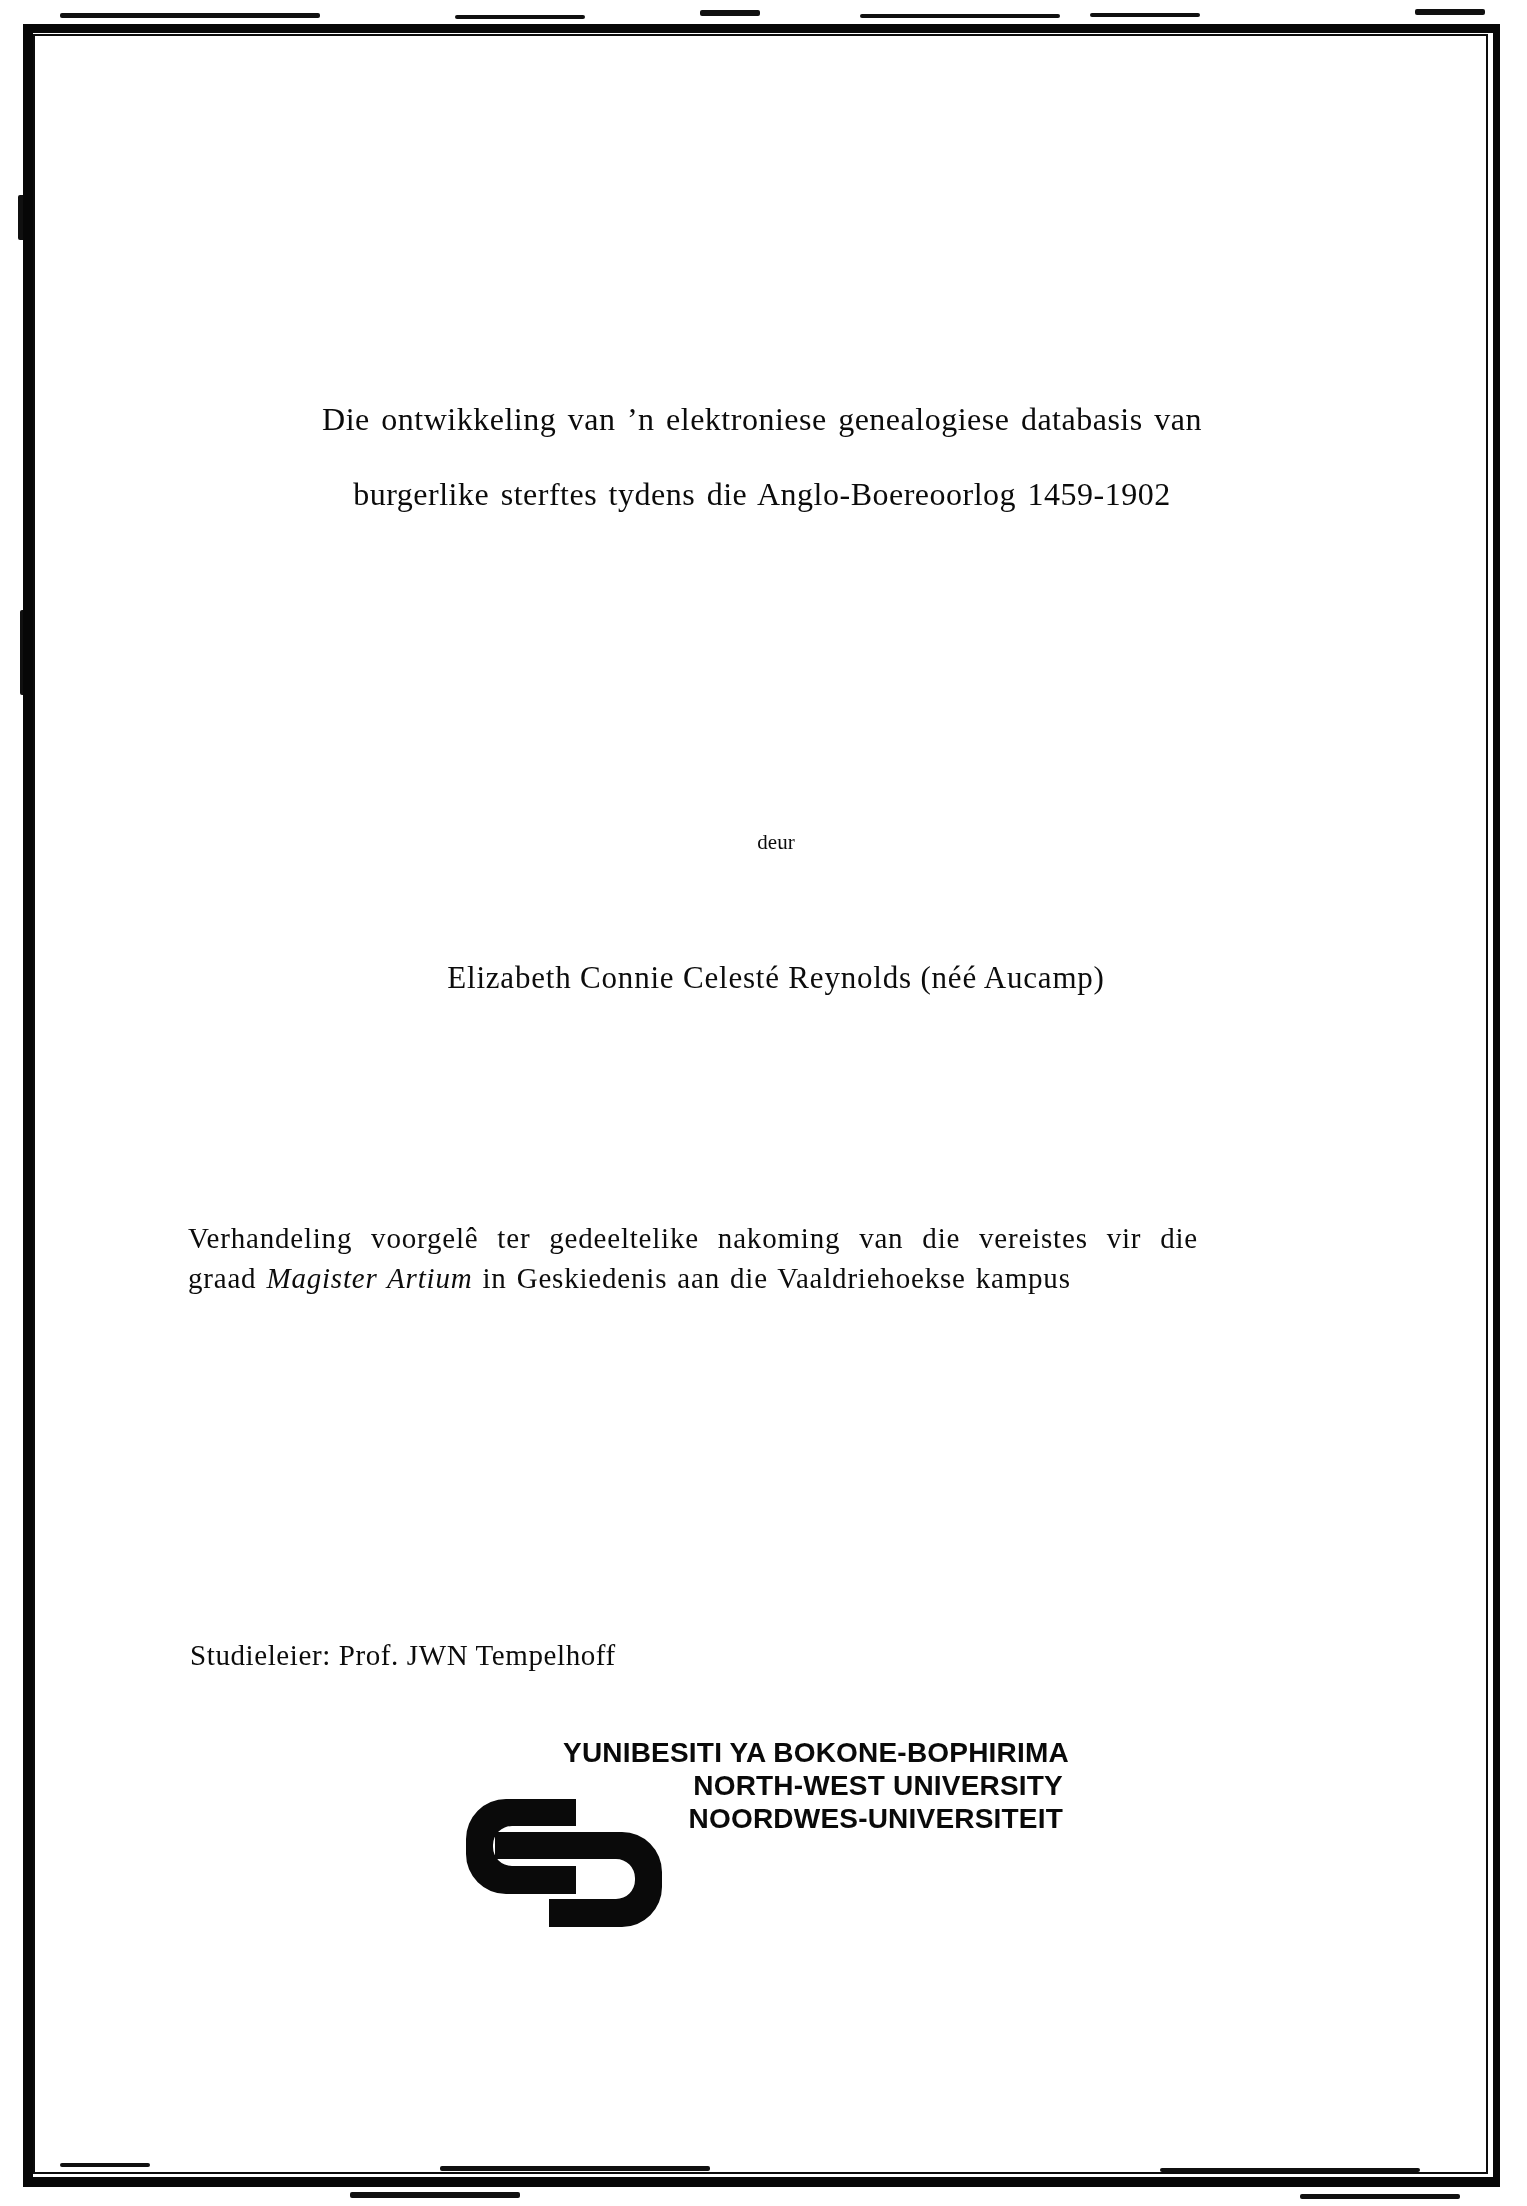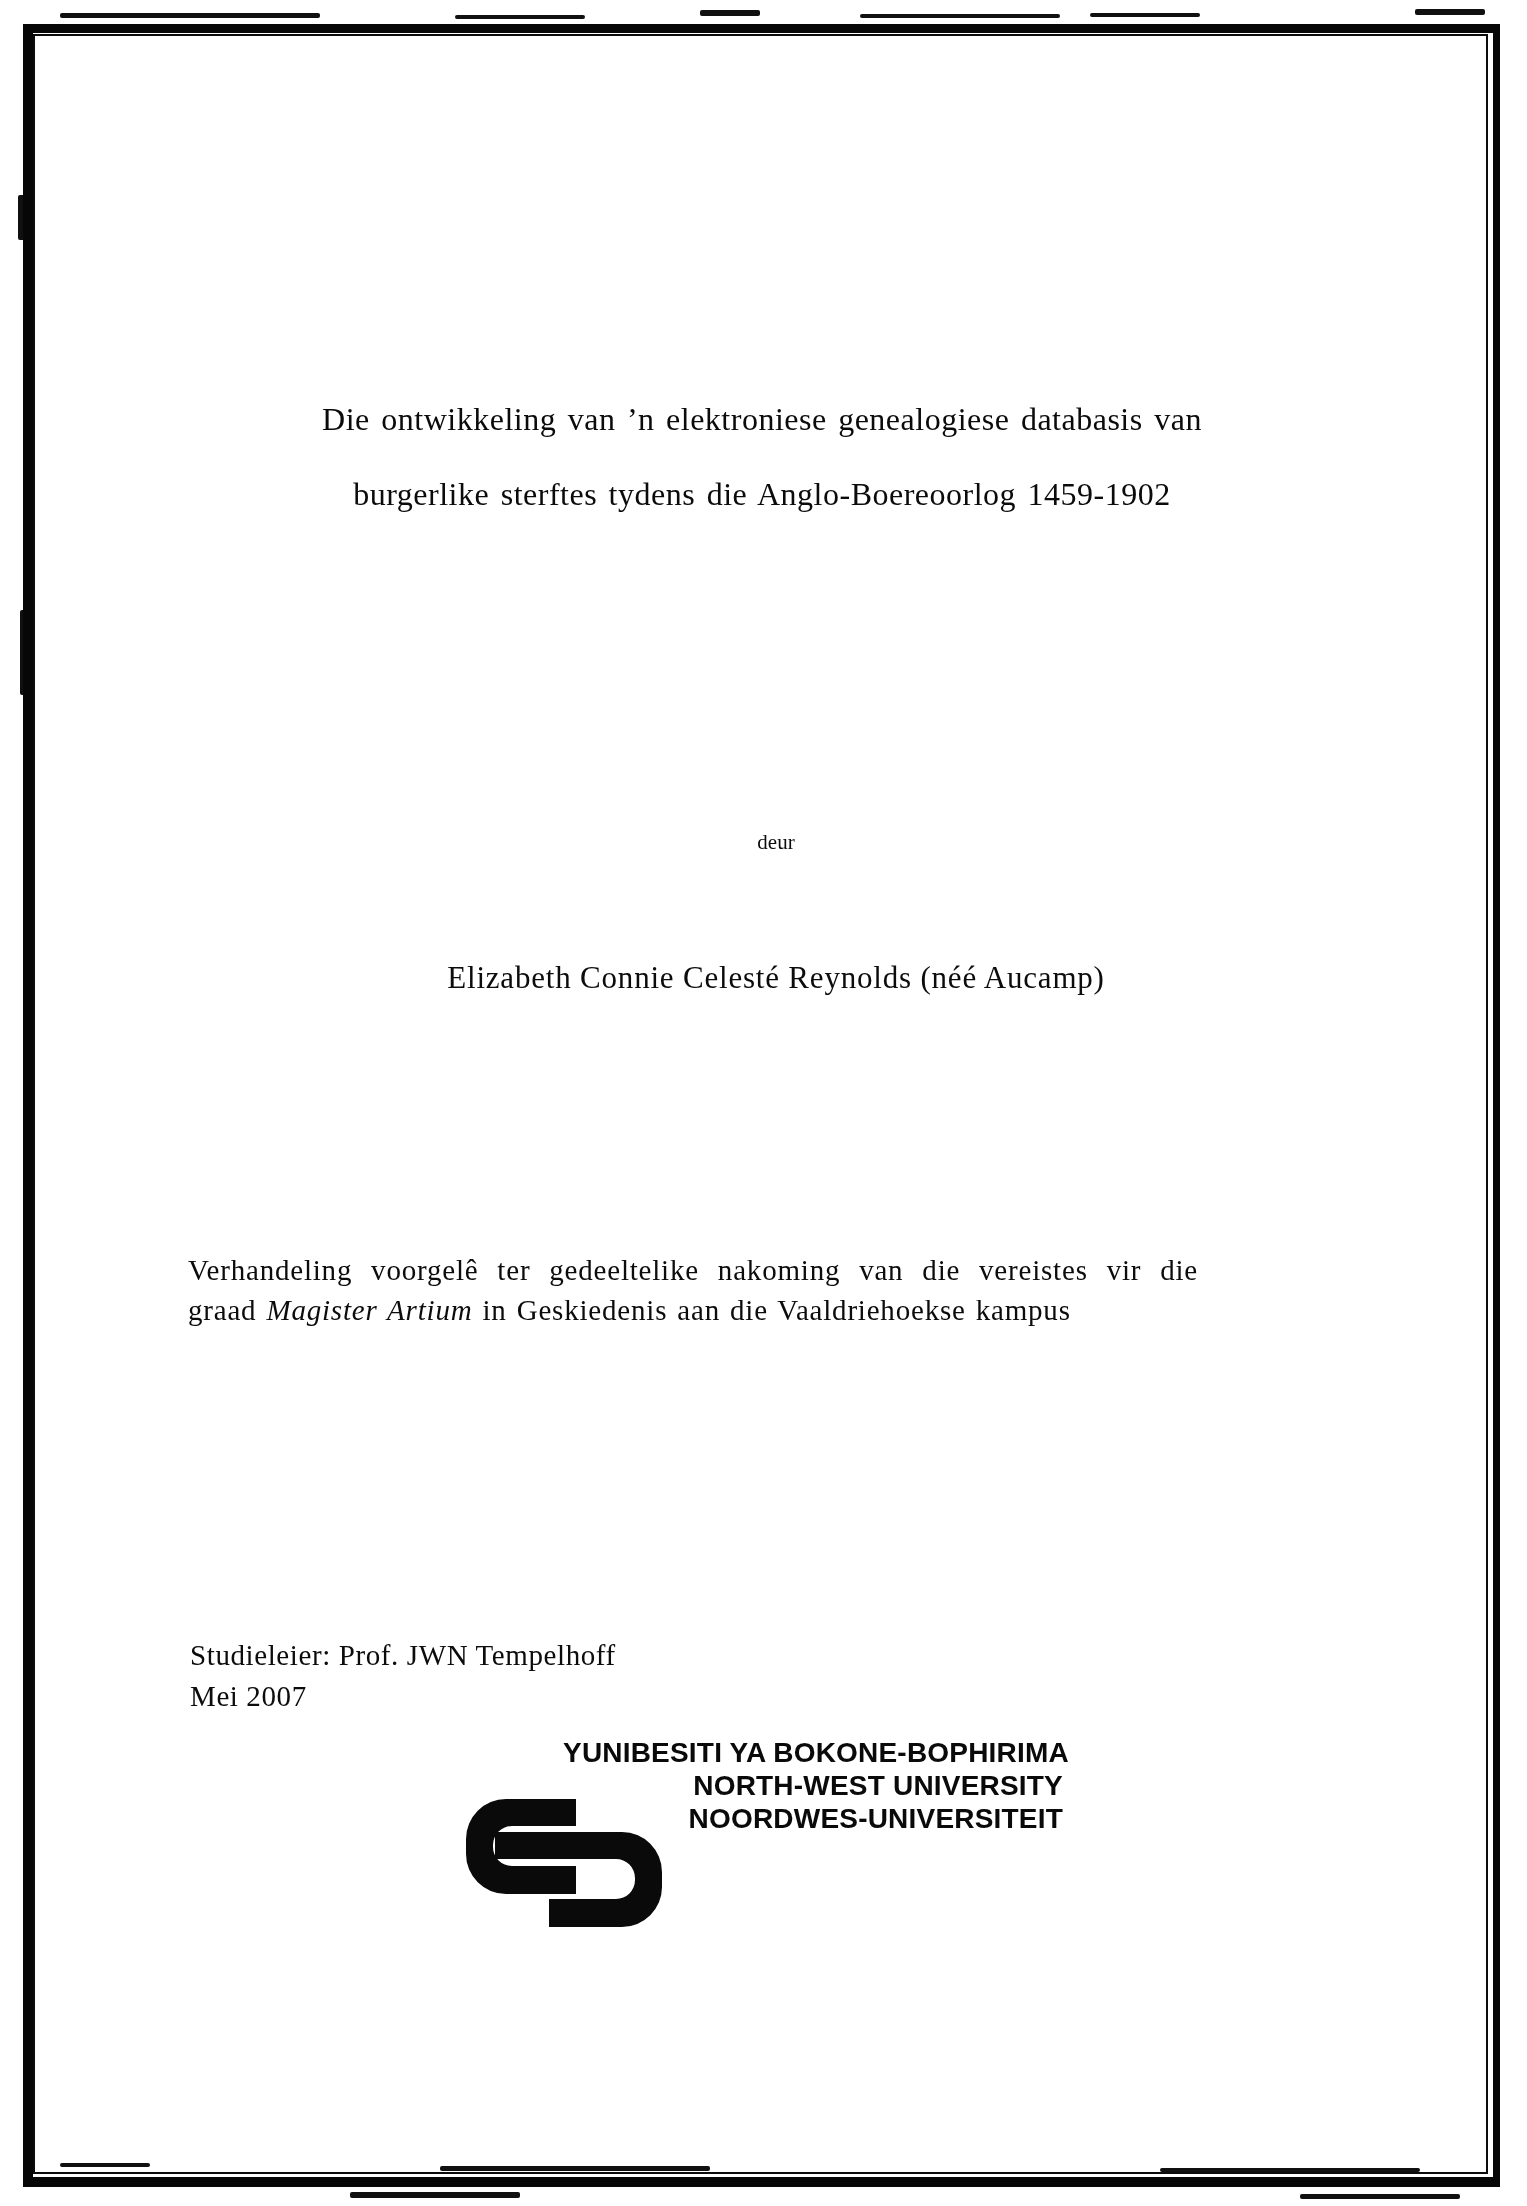--- a/index.html
+++ b/index.html
@@ -47,21 +47,21 @@
     text-align:center;font-size:21px;line-height:40px;margin-top:19px;
   }
   .author{
     position:absolute;left:120px;width:1312px;top:956px;
     text-align:center;font-size:31px;line-height:44px;letter-spacing:0.8px;
   }
   .submission{
     position:absolute;left:188px;width:1010px;top:1218px;
     font-size:29px;line-height:40px;letter-spacing:0.8px;word-spacing:2px;
   }
-  .submission .just{text-align:justify;text-align-last:justify;margin-top:32px;}
+  .submission .just{text-align:justify;text-align-last:justify;}
   .submission .ital{font-style:italic;}
   .supervisor-block{
     position:absolute;left:190px;top:1635px;
     font-size:29px;line-height:41px;letter-spacing:0.6px;
   }
   
   .logo-mark{position:absolute;left:466px;top:1799px;}
   .logo-text{
     position:absolute;left:563px;width:500px;top:1736px;
     text-align:right;
@@ -99,21 +99,20 @@
 
 <div class="author">Elizabeth Connie Celesté Reynolds (néé Aucamp)</div>
 
 <div class="submission">
   <div class="just">Verhandeling voorgelê ter gedeeltelike nakoming van die vereistes vir die</div>
   <div><span>graad </span><span class="ital">Magister Artium</span><span> in Geskiedenis aan die Vaaldriehoekse kampus</span></div>
 </div>
 
 <div class="supervisor-block">
   <div>Studieleier: Prof. JWN Tempelhoff</div>
-  <div>Mei 2007</div>
 </div>
 
 <div>
   <svg class="logo-mark" width="200" height="130" viewBox="0 0 200 130" xmlns="http://www.w3.org/2000/svg">
 
     <path fill="#0a0a0a" d="M110,0 L40,0 A40,40 0 0 0 0,40 L0,55 A40,40 0 0 0 40,95 L110,95 L110,67 L46,67 A19,19 0 0 1 27,48 L27,46 A19,19 0 0 1 46,27 L110,27 Z"></path>
 
     <path fill="#0a0a0a" d="M29,33 L156,33 A40,40 0 0 1 196,73 L196,88 A40,40 0 0 1 156,128 L83,128 L83,100 L150,100 A19,19 0 0 0 169,81 L169,79 A19,19 0 0 0 150,60 L29,60 Z"></path>
   </svg>
   <div class="logo-text">

